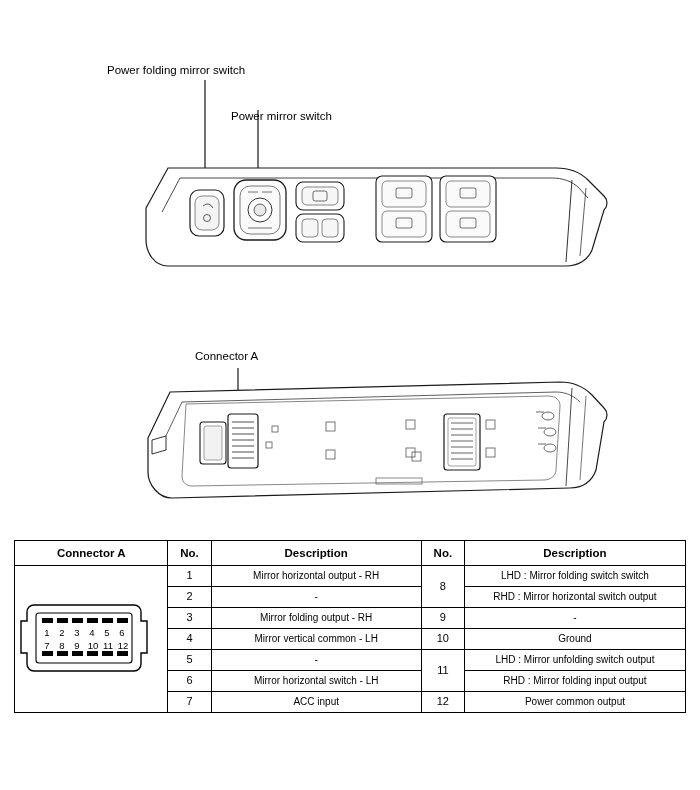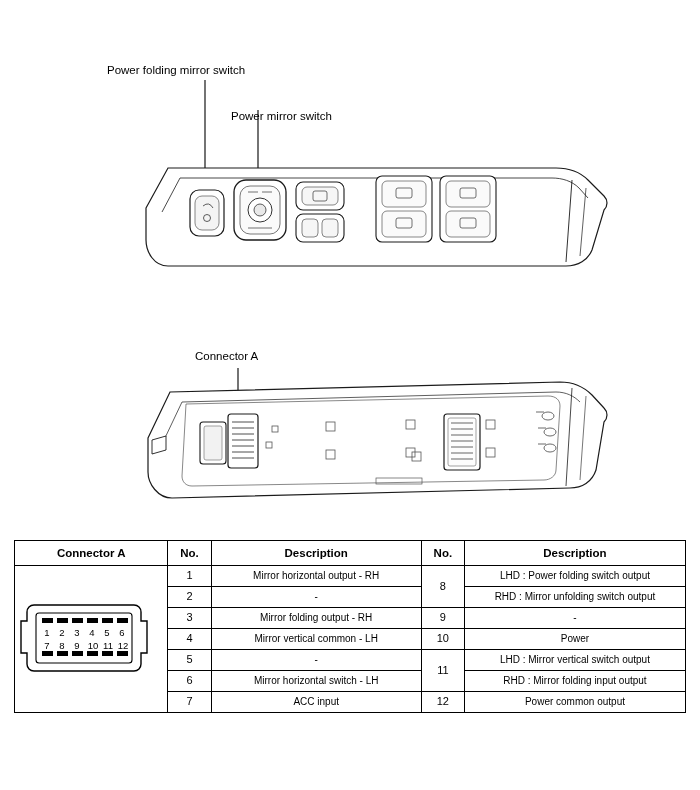--- a/index.html
+++ b/index.html
@@ -256,48 +256,48 @@
             <text x="59" y="58">9</text>
             <text x="75" y="58">10</text>
             <text x="90" y="58">11</text>
             <text x="105" y="58">12</text>
           </g>
         </svg>
       </td>
       <td class="num">1</td>
       <td class="desc">Mirror horizontal output - RH</td>
       <td class="num" rowspan="2">8</td>
-      <td class="desc">LHD : Power folding switch output</td>
+      <td class="desc">LHD : Mirror folding switch switch</td>
     </tr>
 
     <tr class="row-h">
       <td class="num">2</td>
       <td class="desc">-</td>
-      <td class="desc">RHD : Mirror unfolding switch output</td>
+      <td class="desc">RHD : Mirror horizontal switch output</td>
     </tr>
 
     <tr class="row-h">
       <td class="num">3</td>
       <td class="desc">Mirror folding output - RH</td>
       <td class="num">9</td>
       <td class="desc">-</td>
     </tr>
 
     <tr class="row-h">
       <td class="num">4</td>
       <td class="desc">Mirror vertical common - LH</td>
       <td class="num">10</td>
-      <td class="desc">Power</td>
+      <td class="desc">Ground</td>
     </tr>
 
     <tr class="row-h">
       <td class="num">5</td>
       <td class="desc">-</td>
       <td class="num" rowspan="2">11</td>
-      <td class="desc">LHD : Mirror vertical switch output</td>
+      <td class="desc">LHD : Mirror unfolding switch output</td>
     </tr>
 
     <tr class="row-h">
       <td class="num">6</td>
       <td class="desc">Mirror horizontal switch - LH</td>
       <td class="desc">RHD : Mirror folding input output</td>
     </tr>
 
     <tr class="row-h">
       <td class="num">7</td>

